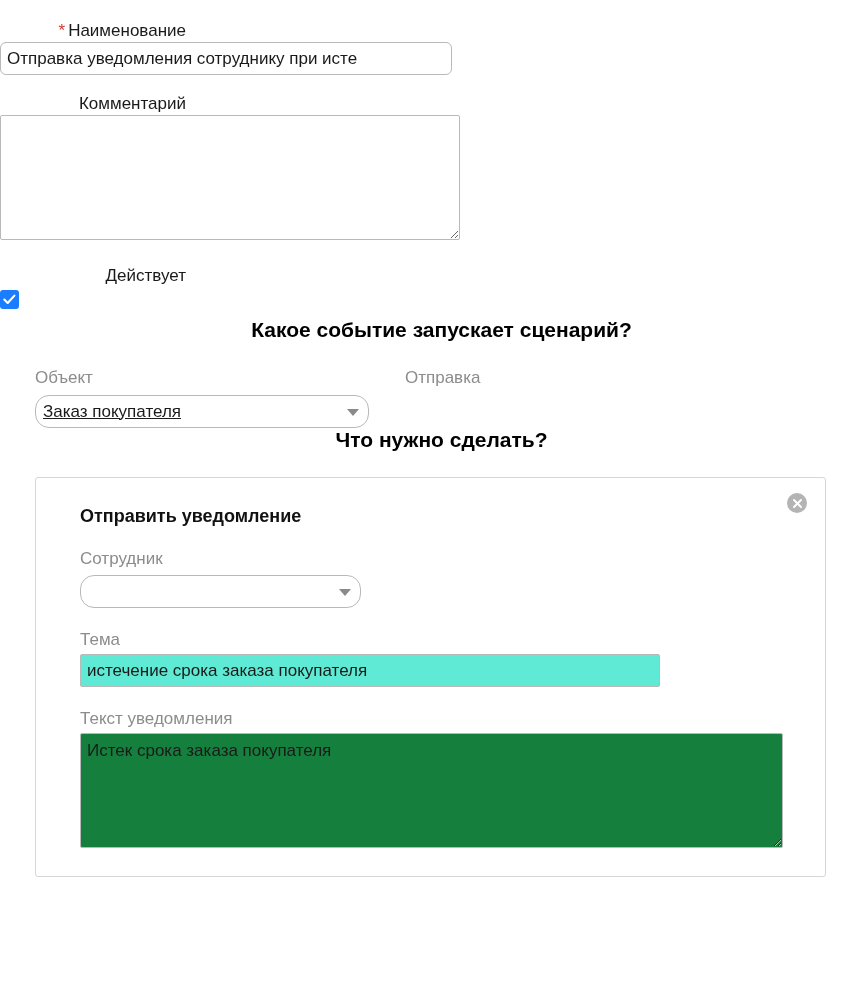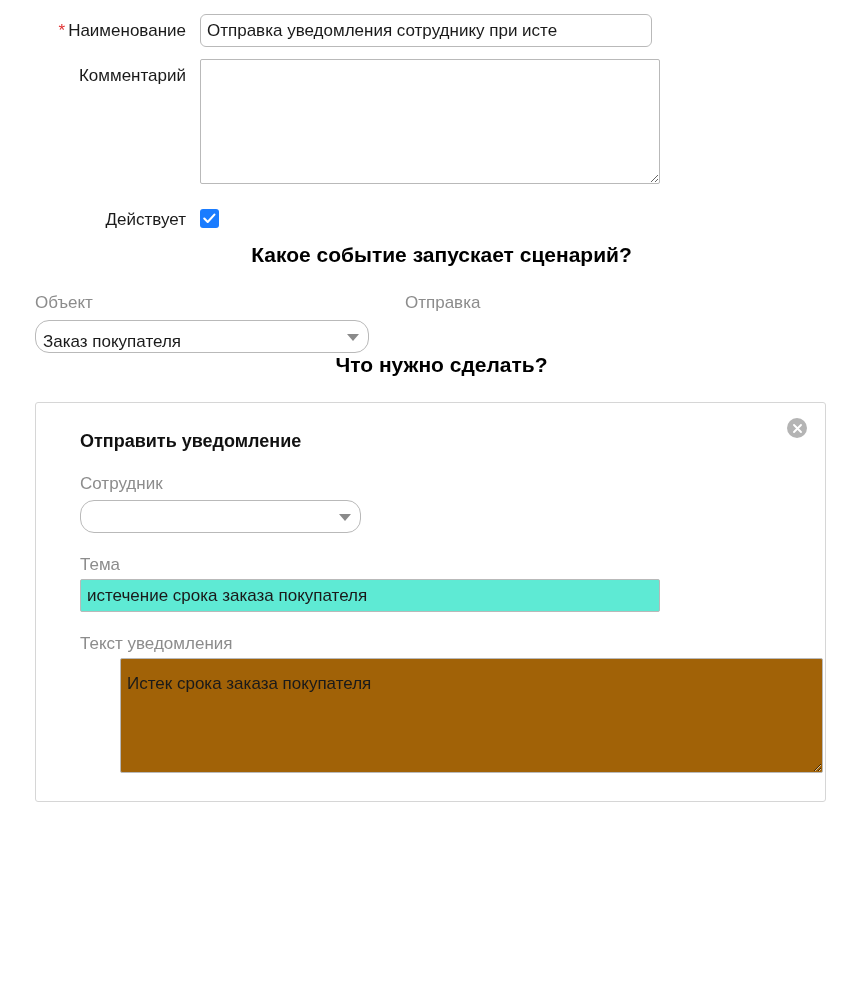--- a/index.html
+++ b/index.html
@@ -17,20 +17,21 @@
   }
 
   
   .form-top {
     padding-top: 14px;
   }
   .form-row {
     display: flex;
     align-items: flex-start;
     margin-bottom: 12px;
+    flex-direction: column;
   }
   .form-label {
     width: 200px;
     text-align: right;
     padding-right: 14px;
     font-size: 17px;
     color: #1a1a1a;
     line-height: 22px;
     padding-top: 6px;
     box-sizing: border-box;
@@ -118,22 +119,23 @@
     margin-bottom: 7px;
   }
   .select-box {
     position: relative;
     border: 1px solid #b9b9b9;
     border-radius: 14px;
     background: #ffffff;
     height: 33px;
     box-sizing: border-box;
     display: flex;
-    align-items: flex-end;
+    align-items: center;
     cursor: pointer;
+    text-decoration: underline;
   }
   .select-box .sel-value {
     font-size: 17px;
     color: #1a1a1a;
     padding-left: 7px;
     padding-right: 34px;
     white-space: nowrap;
     overflow: hidden;
   }
   .caret {
@@ -199,29 +201,28 @@
     box-sizing: border-box;
     width: 580px;
     height: 33px;
     outline: none;
   }
   textarea.card-area {
     font-family: "Liberation Sans", sans-serif;
     font-size: 17px;
     color: #1a1a1a;
     border: 1px solid #b9b9b9;
-    background: #a16207;
+    background: #15803d;
     border-radius: 2px;
-    padding: 15px 6px;
+    padding: 7px 6px;
     box-sizing: border-box;
     width: 703px;
     height: 115px;
     resize: vertical;
     outline: none;
-    margin-left: 40px;
   }
   .field-label-small {
     font-size: 17px;
     color: #8c8c8c;
     margin-bottom: 4px;
   }
 </style>
 </head>
 <body>
 

